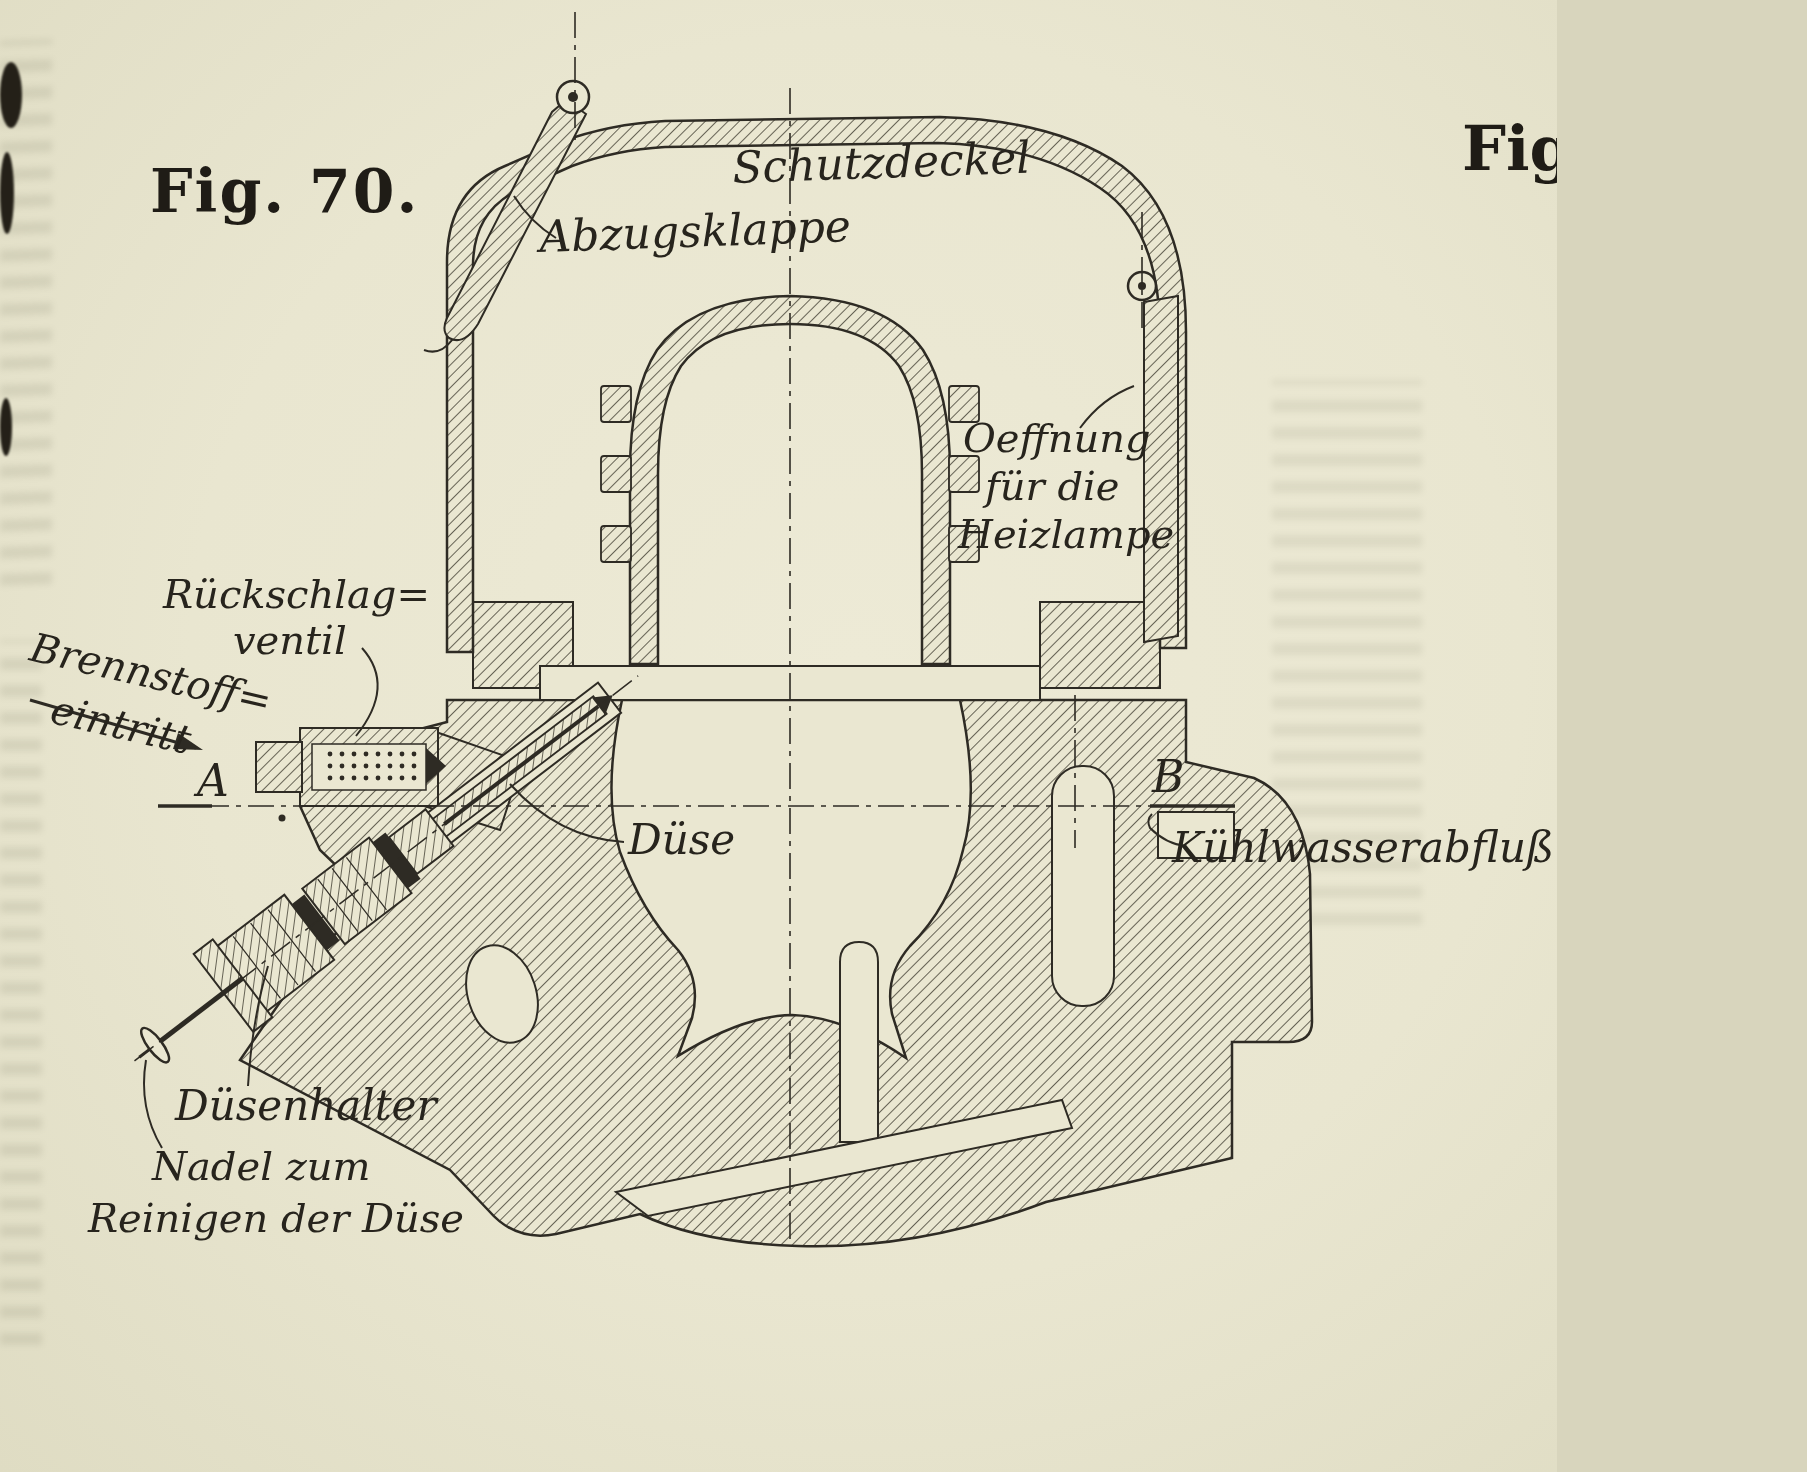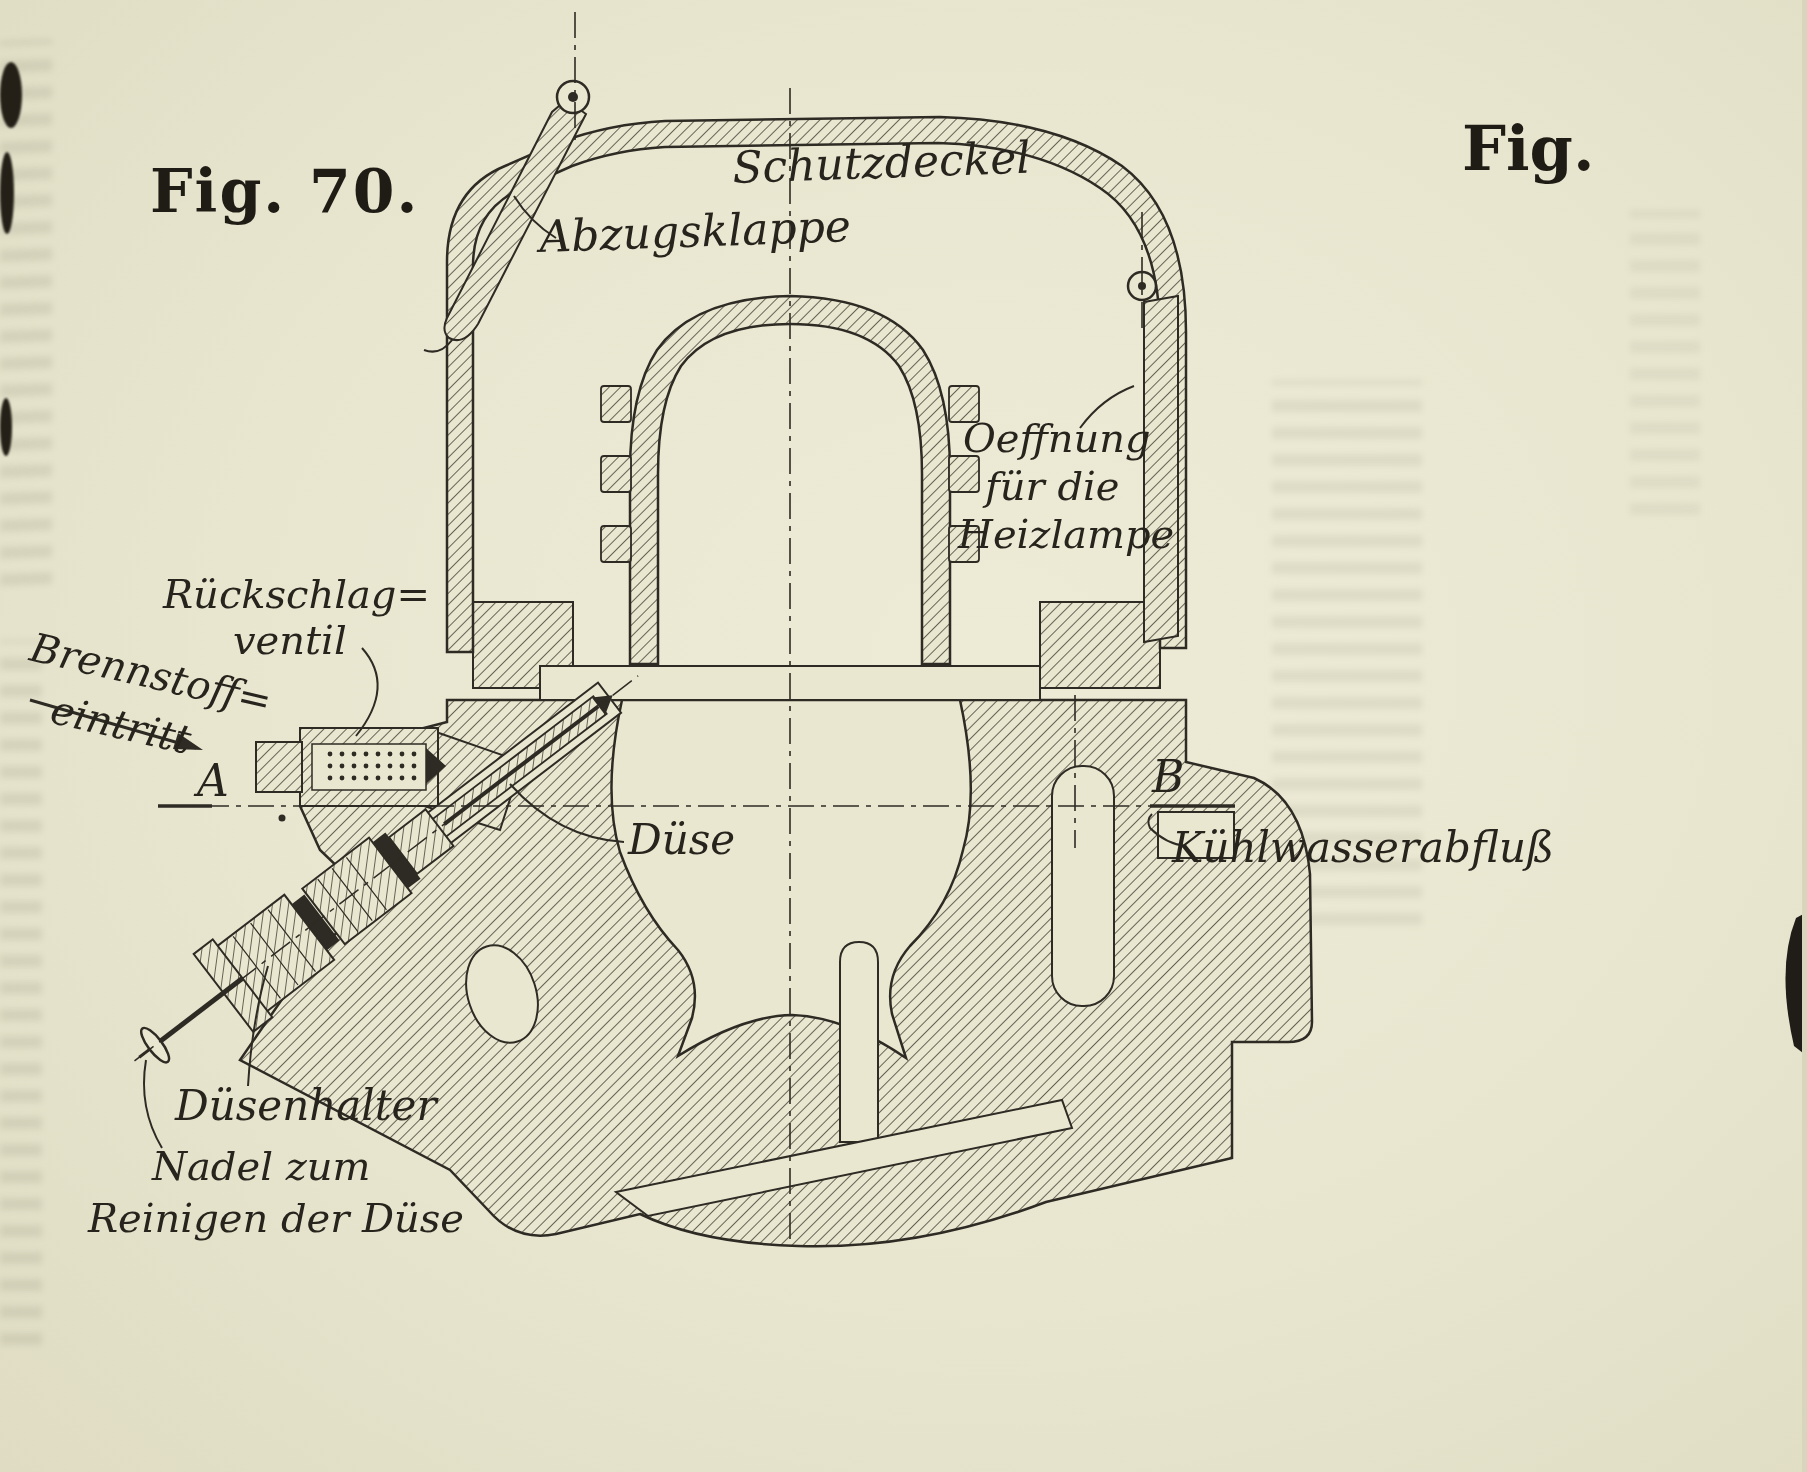--- a/index.html
+++ b/index.html
@@ -1,18 +1,18 @@
 <!DOCTYPE html>
 <html><head>
 <meta charset="utf-8">
 <style>
   html,body{margin:0;padding:0;background:#d8d5bd;}
   #page{
     position:relative;
-    width:1802px;height:1472px;
+    width:1557px;height:1472px;
     overflow:hidden;
     background:radial-gradient(ellipse at 55% 45%, #edead6 0%, #e9e6d0 55%, #dfdcc3 100%);
     font-family:"DejaVu Serif", serif;
   }
   #page svg{position:absolute;left:0;top:0;}
   .ghost{
     position:absolute;
     filter:blur(3px);
     opacity:.13;
     background:repeating-linear-gradient(0deg, transparent 0 15px, #6b6b54 15px 27px);

